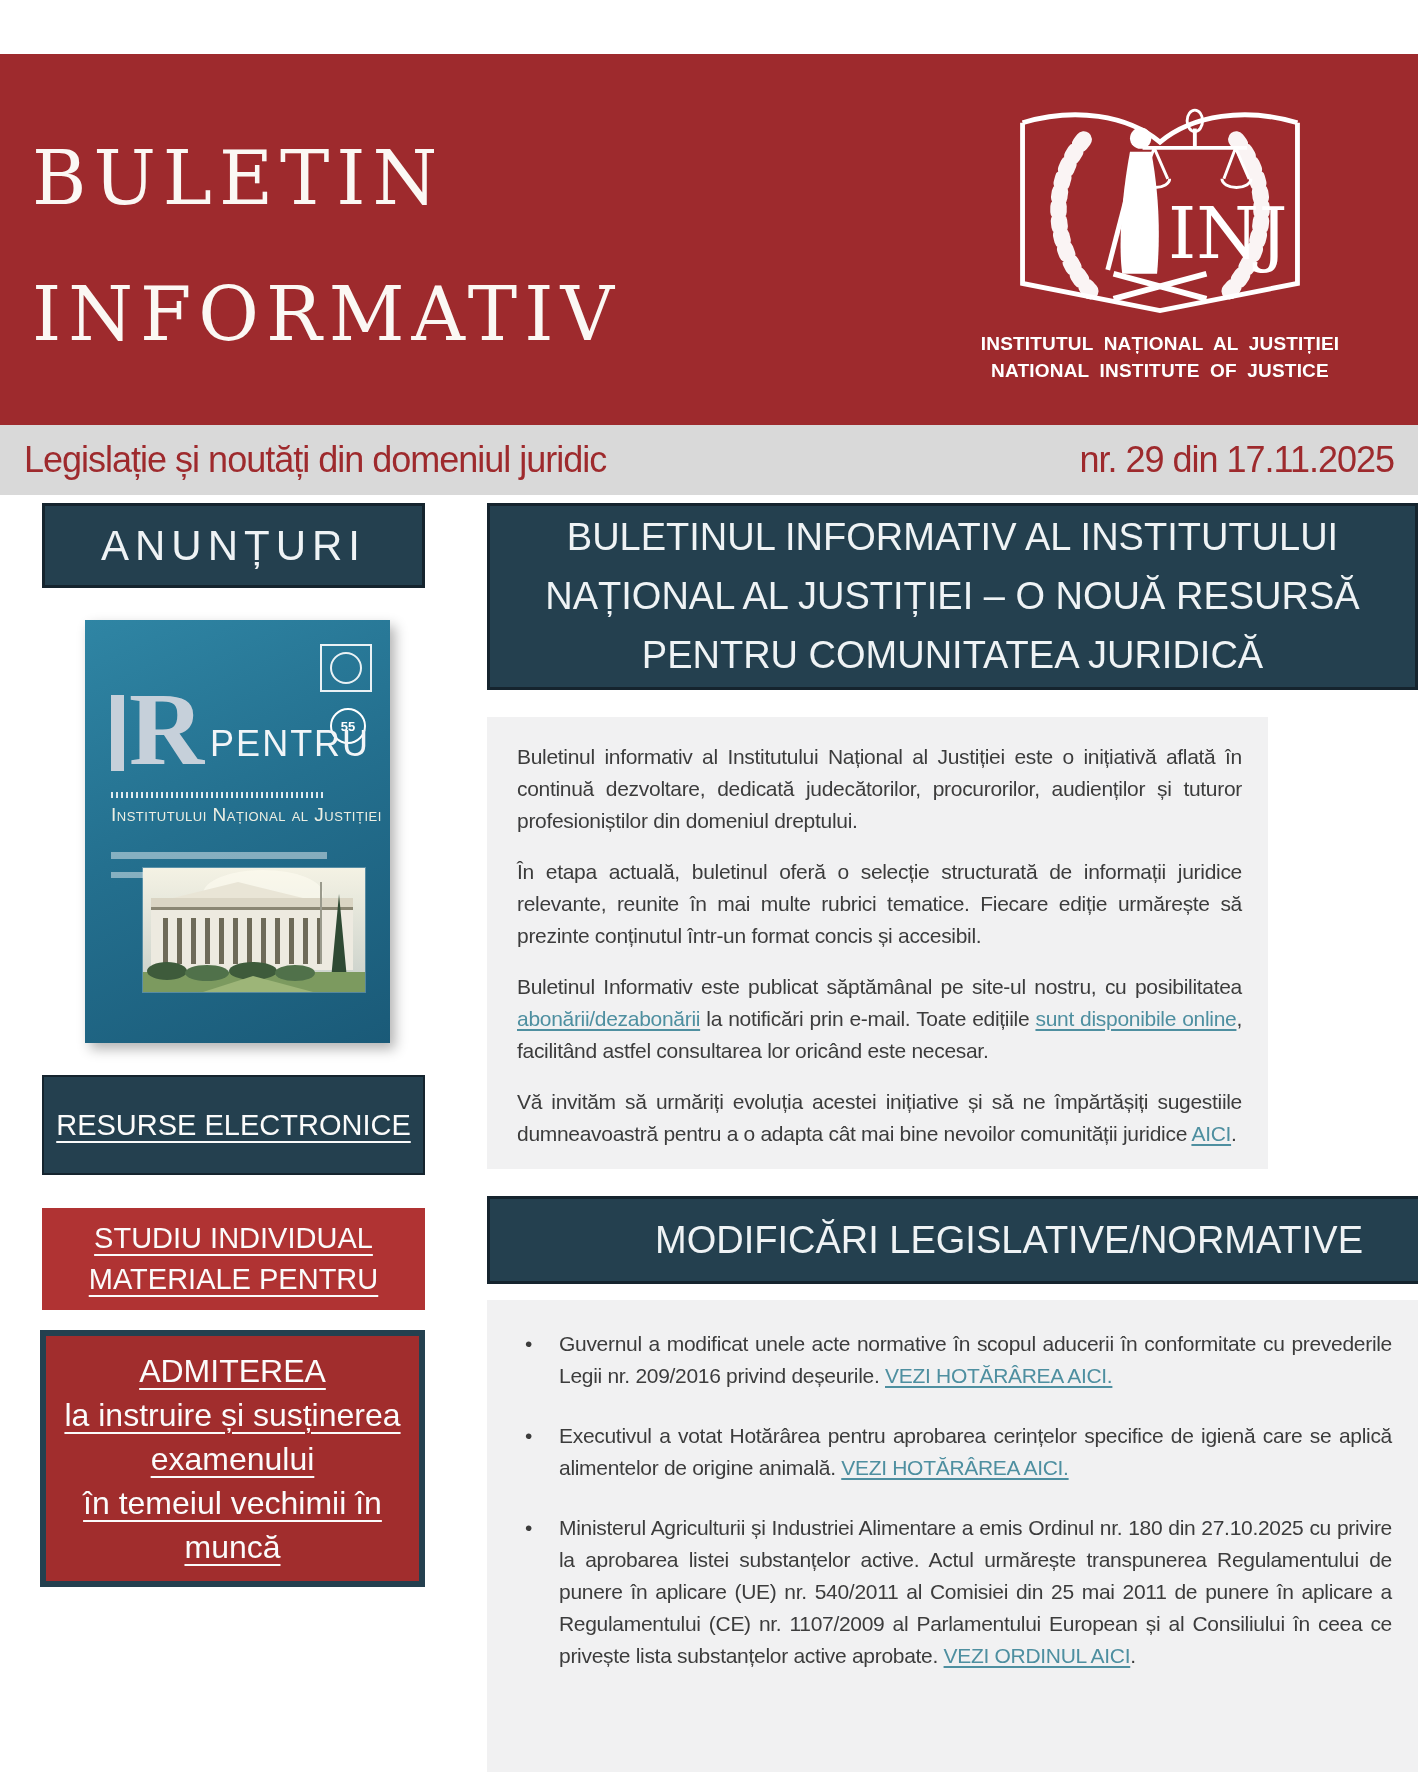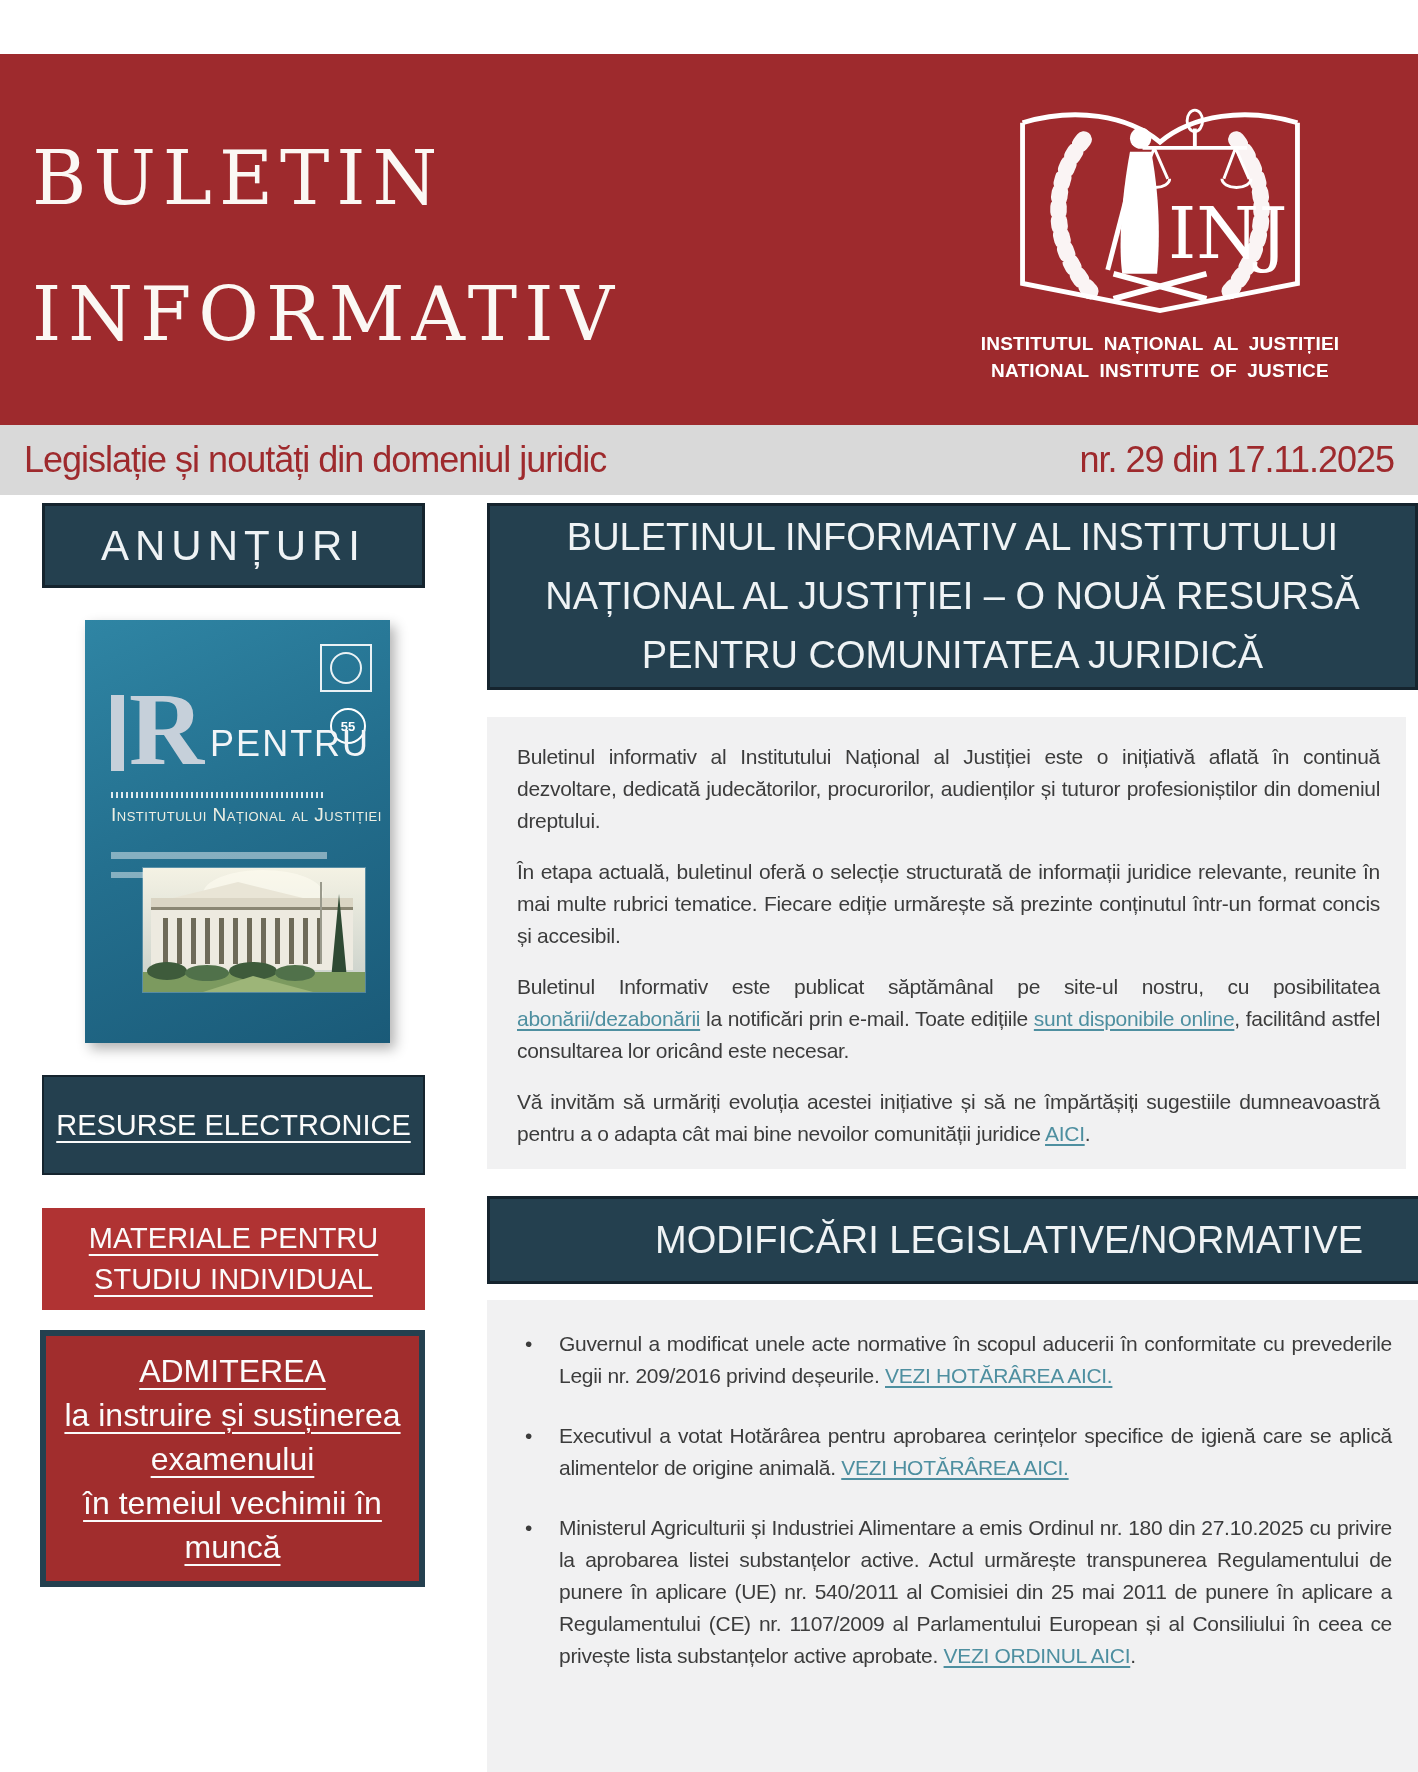--- a/index.html
+++ b/index.html
@@ -45,21 +45,21 @@
   .box-materiale{left:42px;top:1208px;width:383px;height:102px;background:var(--red-mat);
       font-size:29px;line-height:41px;}
   .box-admitere{left:40px;top:1330px;width:385px;height:257px;background:var(--red-adm);
       border:6px solid var(--navy);font-size:32px;line-height:44px;}
   .white-link{color:#FBFBFB;text-decoration:none;}
   .link-box .line{display:block;color:#FBFBFB;text-decoration:underline;
       text-underline-offset:6px;text-decoration-thickness:2px;}
   .single-link{color:#FBFBFB;text-decoration:underline;text-underline-offset:6px;
       text-decoration-thickness:2px;}
 
-  .gray1{left:487px;top:717px;width:919px;height:452px;padding:24px 26px 0 30px;}
+  .gray1{left:487px;top:717px;width:781px;height:452px;padding:24px 26px 0 30px;}
   .gray2{left:487px;top:1300px;width:931px;height:472px;padding:28px 26px 0 28px;}
   .gray1 p{margin:0 0 19px;text-align:justify;}
   .tlink{color:var(--link);text-decoration:underline;text-underline-offset:3px;}
   ul.bullets{list-style:none;margin:0;padding:0;}
   ul.bullets li{position:relative;padding-left:44px;margin-bottom:28px;text-align:justify;}
   ul.bullets .bullet-marker{position:absolute;left:10px;top:0;}
 
   
   .cover{position:absolute;left:85px;top:620px;width:305px;height:423px;
       background:linear-gradient(155deg,#2F85A4 0%,#24708F 45%,#1A5A78 100%);
@@ -191,22 +191,22 @@
       <polygon points="60,124 110,108 170,124" fill="#9DB578"></polygon>
     </svg>
   </div>
 
   <div class="navybox box-resurse link-box">
     <a href="#" class="single-link">RESURSE ELECTRONICE</a>
   </div>
 
   <div class="redbox box-materiale link-box">
     <a href="#" class="white-link">
+        <span class="line">STUDIU INDIVIDUAL</span>
         <span class="line">MATERIALE PENTRU</span>
-        <span class="line">STUDIU INDIVIDUAL</span>
       </a>
   </div>
 
   <div class="redbox box-admitere link-box">
     <a href="#" class="white-link">
         <span class="line">ADMITEREA</span>
         <span class="line">la instruire și susținerea</span>
         <span class="line">examenului</span>
         <span class="line">în temeiul vechimii în</span>
         <span class="line">muncă</span>

